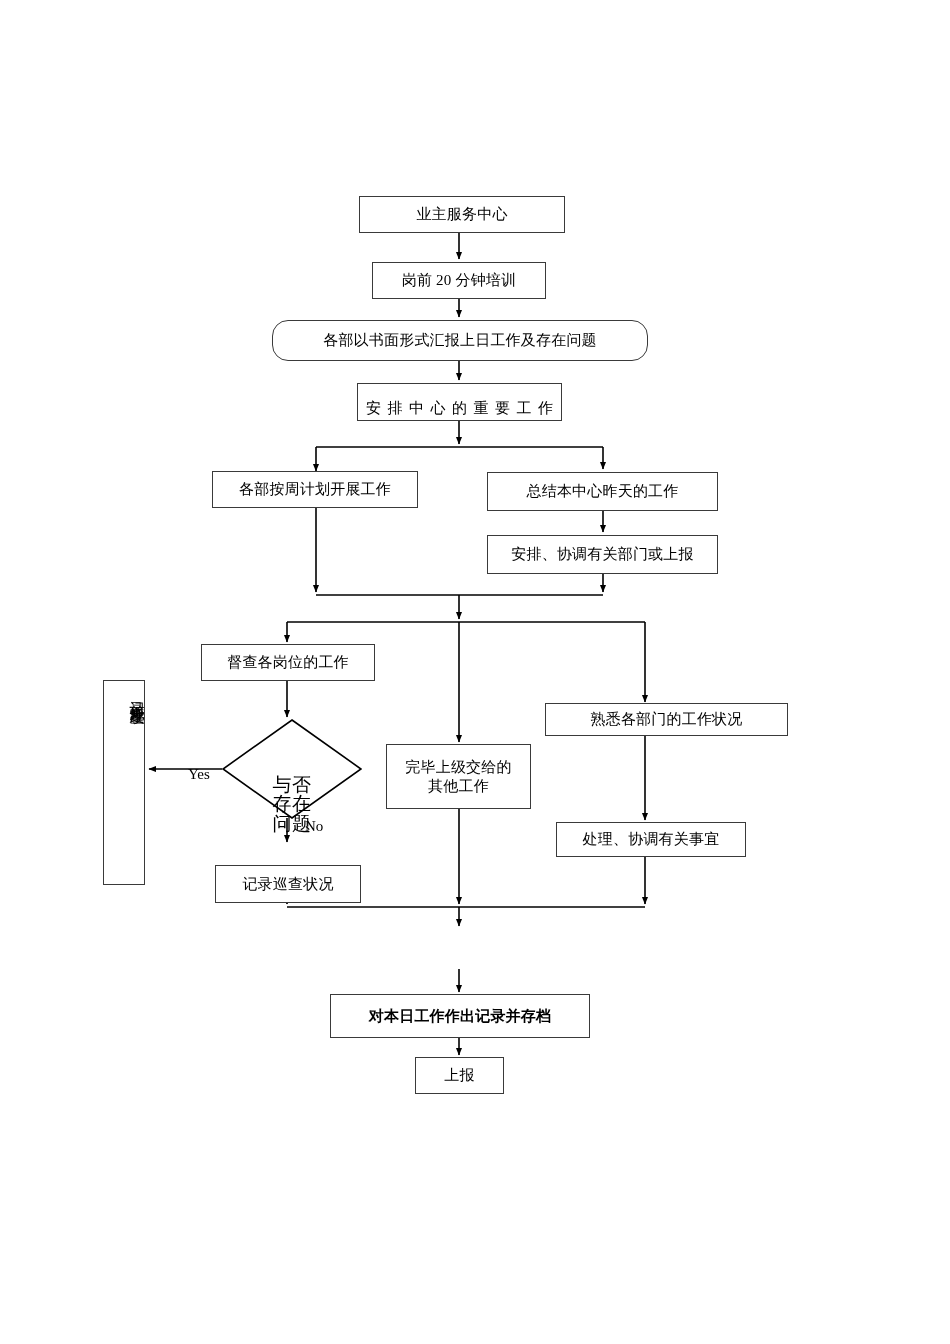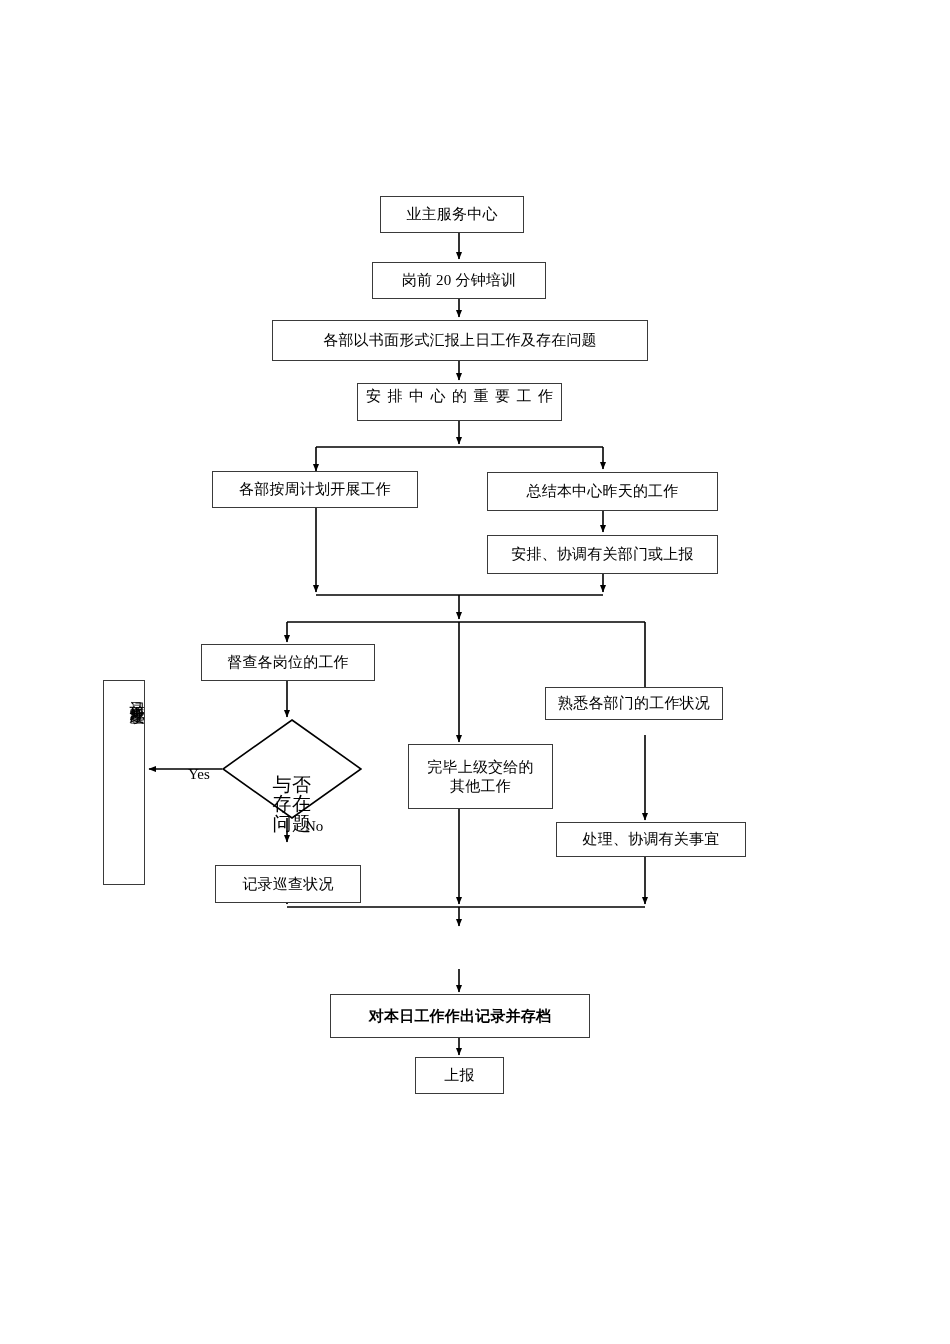--- a/index.html
+++ b/index.html
@@ -38,28 +38,27 @@
     text-align: center;
     font-size: 15px;
     line-height: 1.12;
     letter-spacing: 0.2px;
     z-index: 2;
   }
   .node.spaced {
     letter-spacing: 6.5px;
     text-indent: 6.5px;
     align-items: flex-start;
-    padding-top: 5px;
+    padding-top: 17px;
     line-height: 1.0;
     word-break: break-all;
     text-align: center;
   }
   .node.two-line {
     line-height: 1.25;
-    margin-left: 22px;
   }
   .node.vertical {
     writing-mode: vertical-rl;
     text-orientation: upright;
     align-items: flex-start;
     justify-content: flex-start;
     padding-top: 8px;
     padding-left: 2px;
     letter-spacing: 1.5px;
     line-height: 1.0;
@@ -155,25 +154,25 @@
       <line x1="287" y1="907" x2="645" y2="907"></line>
 
       <line x1="459" y1="907" x2="459" y2="926" marker-end="url(#arrow)"></line>
 
       <line x1="459" y1="969" x2="459" y2="992" marker-end="url(#arrow)"></line>
 
       <line x1="459" y1="1033" x2="459" y2="1055" marker-end="url(#arrow)"></line>
     </g>
   </svg>
 
-  <div class="node" style="left:380px; top:196px; width:144px; height:37px;">业主服务中心</div>
+  <div class="node" style="left:359px; top:196px; width:206px; height:37px;">业主服务中心</div>
 
   <div class="node" style="left:372px; top:262px; width:174px; height:37px;">岗前 20 分钟培训</div>
 
-  <div class="node" style="left:272px; top:320px; width:376px; height:41px;">各部以书面形式汇报上日工作及存在问题</div>
+  <div class="node" style="left:272px; top:320px; width:376px; height:41px;border-radius:16px;">各部以书面形式汇报上日工作及存在问题</div>
 
   <div class="node spaced" style="left:357px; top:383px; width:205px; height:38px;">安排中心的重要工作</div>
 
   <div class="node" style="left:212px; top:471px; width:206px; height:37px;">各部按周计划开展工作</div>
 
   <div class="node" style="left:487px; top:472px; width:231px; height:39px;">总结本中心昨天的工作</div>
 
   <div class="node" style="left:487px; top:535px; width:231px; height:39px;">安排、协调有关部门或上报</div>
 
   <div class="node" style="left:201px; top:644px; width:174px; height:37px;">督查各岗位的工作</div>
@@ -184,21 +183,21 @@
     <svg width="140" height="100" viewBox="0 0 140 100" xmlns="http://www.w3.org/2000/svg">
       <polygon points="70,1 139,50 70,99 1,50" fill="#ffffff" stroke="#000000" stroke-width="1.6"></polygon>
     </svg>
     <div class="diamond-label">与否存在问题</div>
   </div>
 
   <div class="node" style="left:215px; top:845px; width:146px; height:38px;margin-top:20px;">记录巡查状况</div>
 
   <div class="node two-line" style="left:386px; top:744px; width:145px; height:65px;">完毕上级交给的<br>其他工作</div>
 
-  <div class="node" style="left:545px; top:687px; width:178px; height:33px;">熟悉各部门的工作状况</div>
+  <div class="node" style="left:545px; top:703px; width:243px; height:33px;">熟悉各部门的工作状况</div>
 
   <div class="node" style="left:556px; top:822px; width:190px; height:35px;">处理、协调有关事宜</div>
 
 
   <div class="node" style="left:330px; top:994px; width:260px; height:44px;font-weight:bold;">对本日工作作出记录并存档</div>
 
   <div class="node" style="left:415px; top:1057px; width:89px; height:37px;">上报</div>
 
   <div class="edge-label" style="left:188px; top:750px;margin-top:16px;">Yes</div>
 

